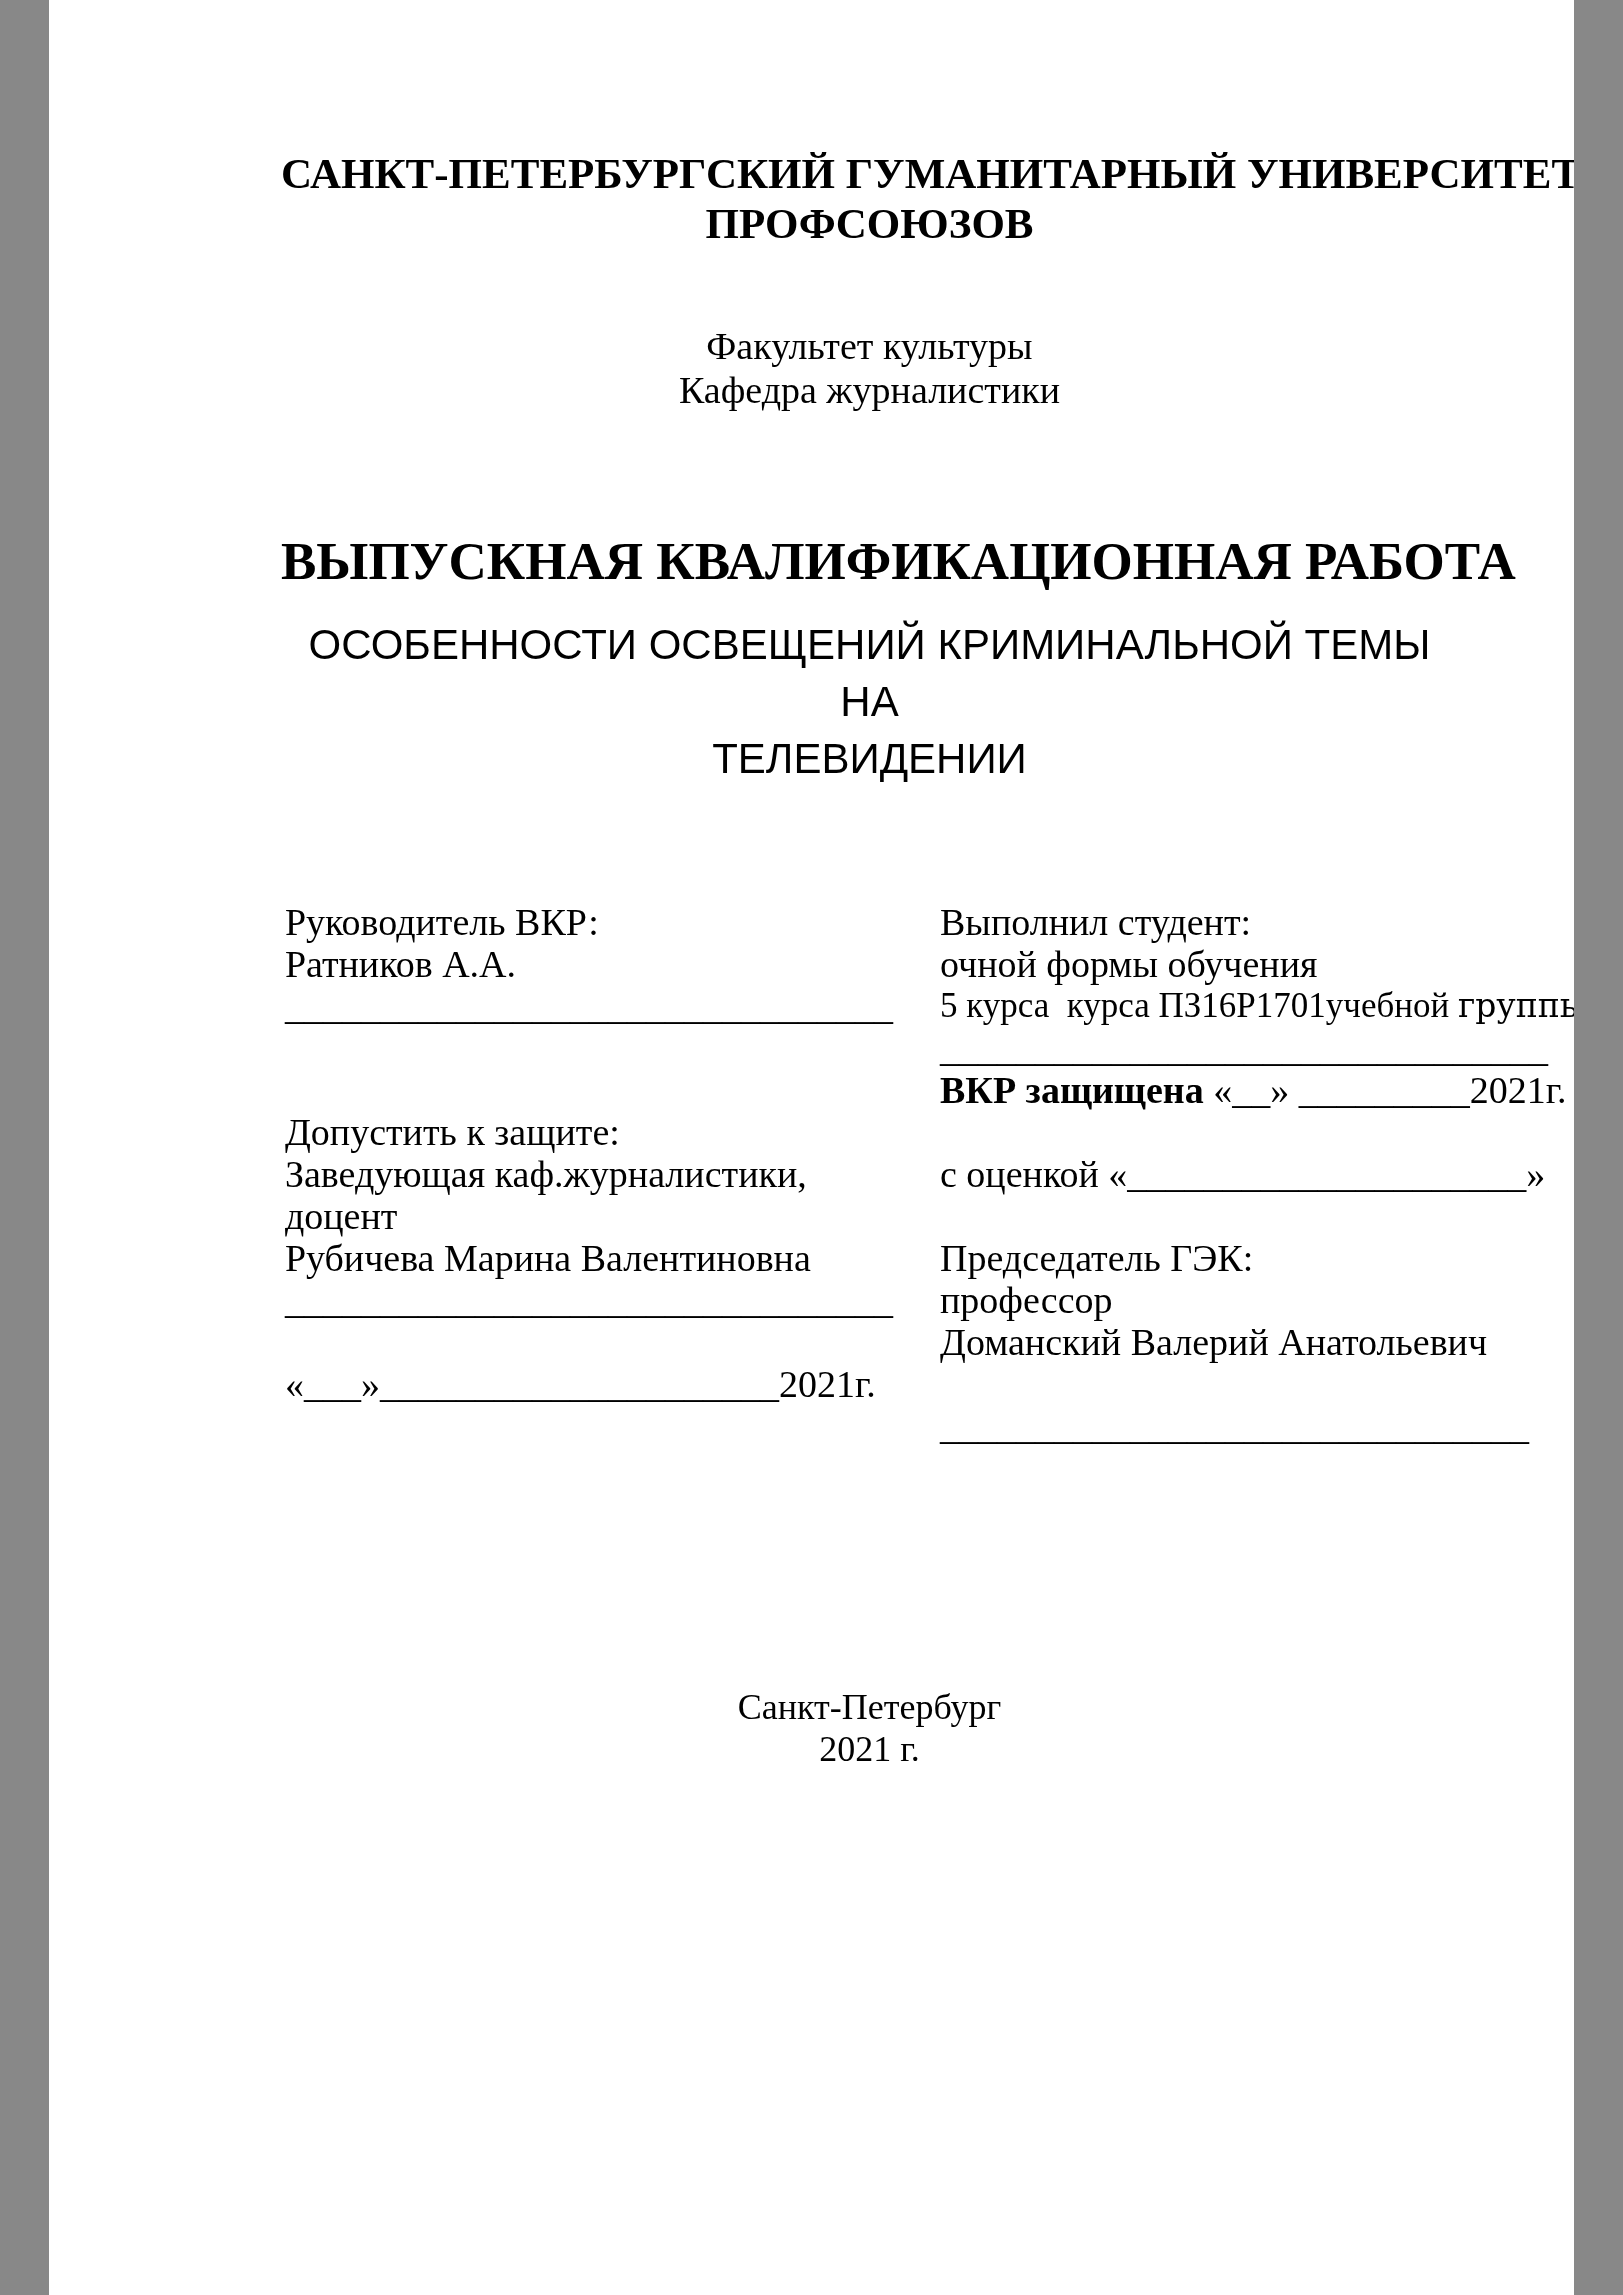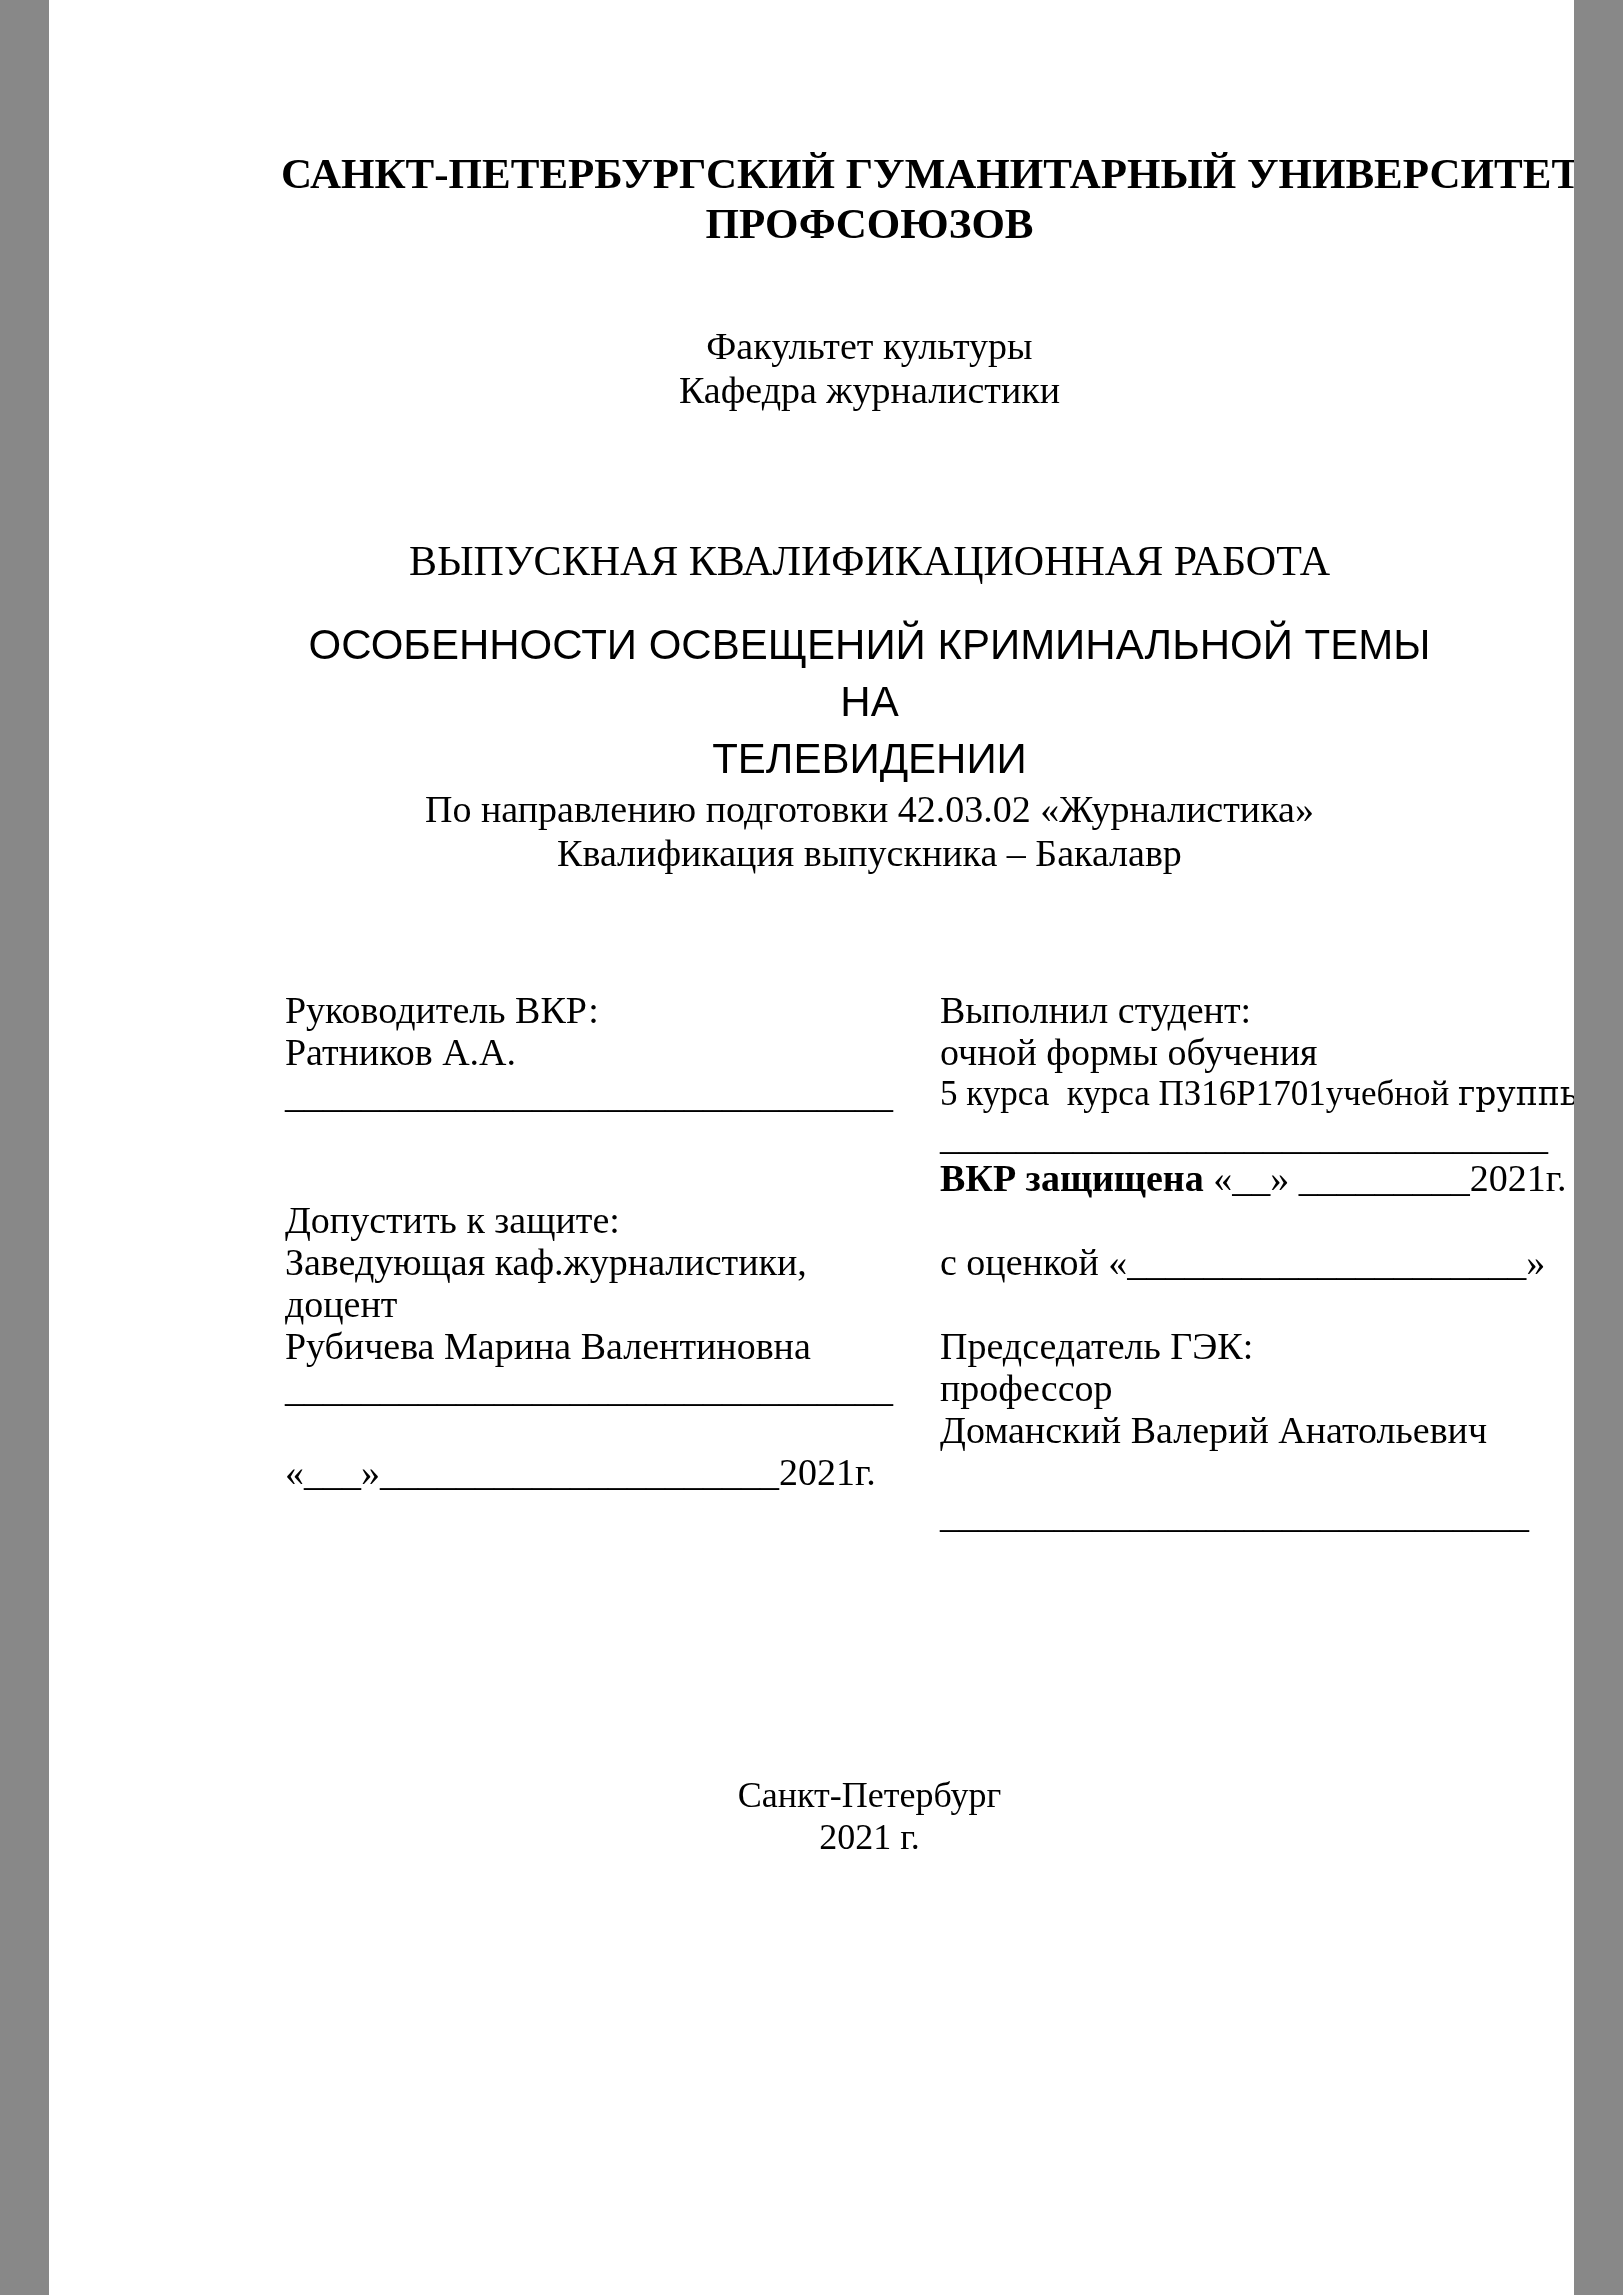--- a/index.html
+++ b/index.html
@@ -27,23 +27,23 @@
     white-space: nowrap;
   }
   .faculty-block {
     margin-top: 75px;
     font-size: 38px;
     line-height: 44px;
     text-align: center;
   }
   .work-type {
     margin-top: 126px;
-    font-size: 42px;
+    font-size: 53px;
     line-height: 47px;
-    font-weight: normal;
+    font-weight: bold;
     white-space: nowrap;
   }
   .main-title {
     margin-top: 31px;
     font-family: "Liberation Sans", sans-serif;
     font-size: 42px;
     line-height: 57px;
     font-weight: normal;
   }
   .sub-block {
@@ -97,24 +97,20 @@
     <div>Кафедра журналистики</div>
   </div>
 
   <div class="work-type centered">ВЫПУСКНАЯ КВАЛИФИКАЦИОННАЯ РАБОТА</div>
 
   <div class="main-title centered">
     <div>ОСОБЕННОСТИ ОСВЕЩЕНИЙ КРИМИНАЛЬНОЙ ТЕМЫ НА</div>
     <div>ТЕЛЕВИДЕНИИ</div>
   </div>
 
-  <div class="sub-block centered">
-    <div>По направлению подготовки 42.03.02 «Журналистика»</div>
-    <div>Квалификация выпускника – Бакалавр</div>
-  </div>
 
   <div class="two-col">
 
     <div class="col-left">
       <div class="row">Руководитель ВКР:</div>
       <div class="row">Ратников А.А.</div>
       <div class="row">________________________________</div>
       <div class="row"></div>
       <div class="row"></div>
       <div class="row">Допустить к защите:</div>

